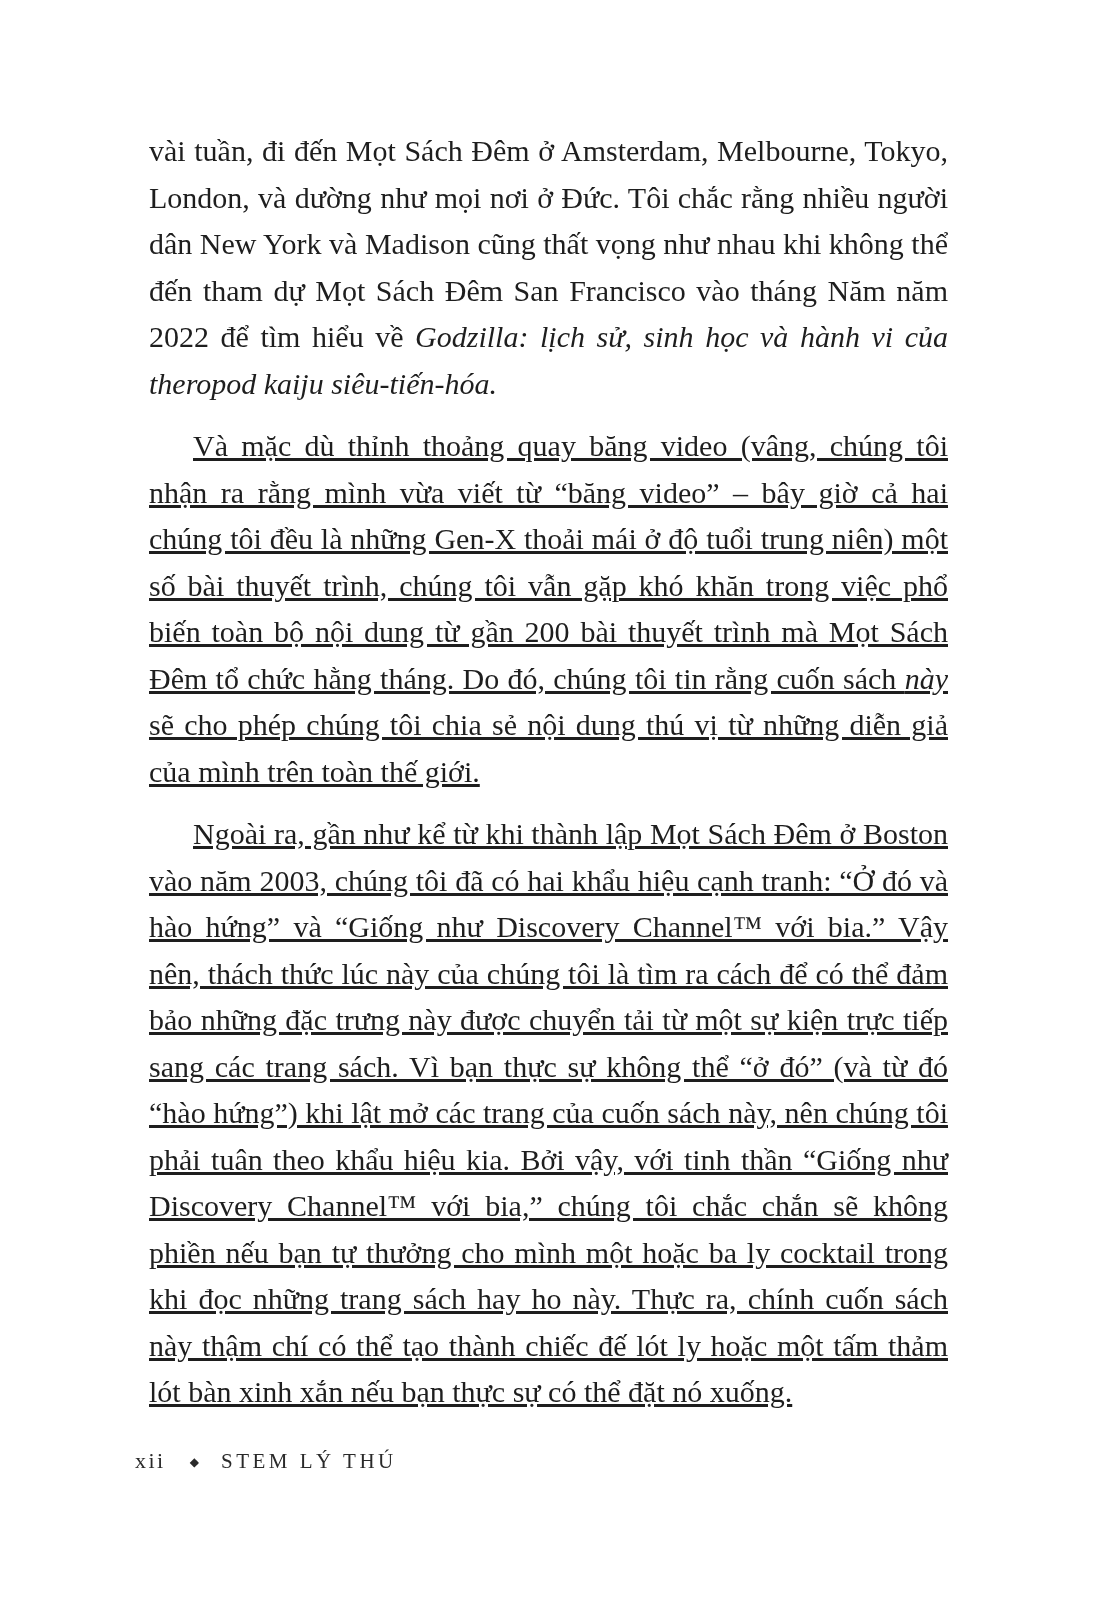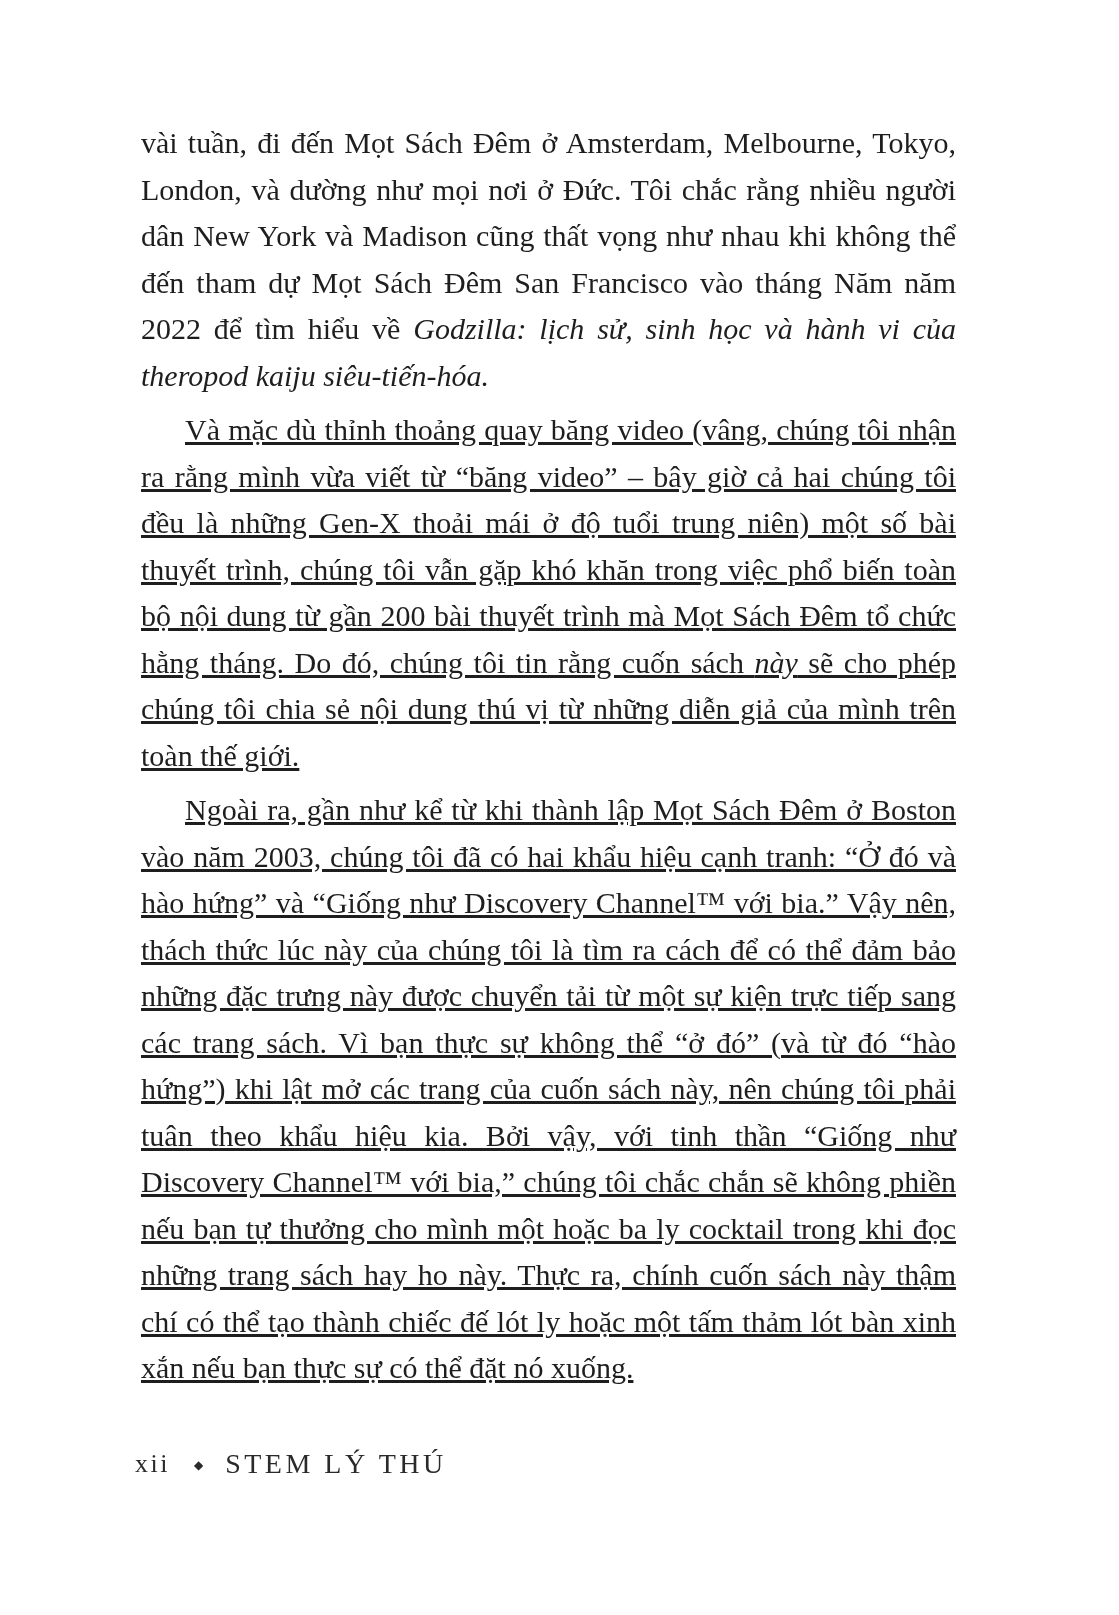--- a/index.html
+++ b/index.html
@@ -21,51 +21,51 @@
   .text-block {
     position: absolute;
     left: 133px;
     top: 112px;
     width: 831px;
     text-align: justify;
     font-size: 30px;
     line-height: 46.5px;
   }
   .para {
-    margin: 8px;
+    margin: 16px;
     padding: 0;
   }
   .para.indent {
     text-indent: 44px;
     text-decoration: underline;
   }
   .italic {
     font-style: italic;
   }
   .footer {
     position: absolute;
     left: 135px;
     top: 1448px;
     display: flex;
     align-items: center;
     color: #2a2a2a;
   }
   .footer .page-number {
-    font-size: 26px;
+    font-size: 22px;
     letter-spacing: 2.5px;
   }
   .footer .diamond {
     font-size: 12px;
     margin: 0 22px 0 24px;
     position: relative;
     top: 1px;
     color: #2a2a2a;
   }
   .footer .book-title {
-    font-size: 28px;
+    font-size: 21px;
     letter-spacing: 3.5px;
   }
 </style>
 </head>
 <body>
 
 <div class="page">
 
   <main class="text-block" id="paragraphs">
       <p class="para"><span>vài tuần, đi đến Mọt Sách Đêm ở Amsterdam, Melbourne, Tokyo, London, và dường như mọi nơi ở Đức. Tôi chắc rằng nhiều người dân New York và Madison cũng thất vọng như nhau khi không thể đến tham dự Mọt Sách Đêm San Francisco vào tháng Năm năm 2022 để tìm hiểu về </span><span class="italic">Godzilla: lịch sử, sinh học và hành vi của theropod kaiju siêu-tiến-hóa.</span></p>

